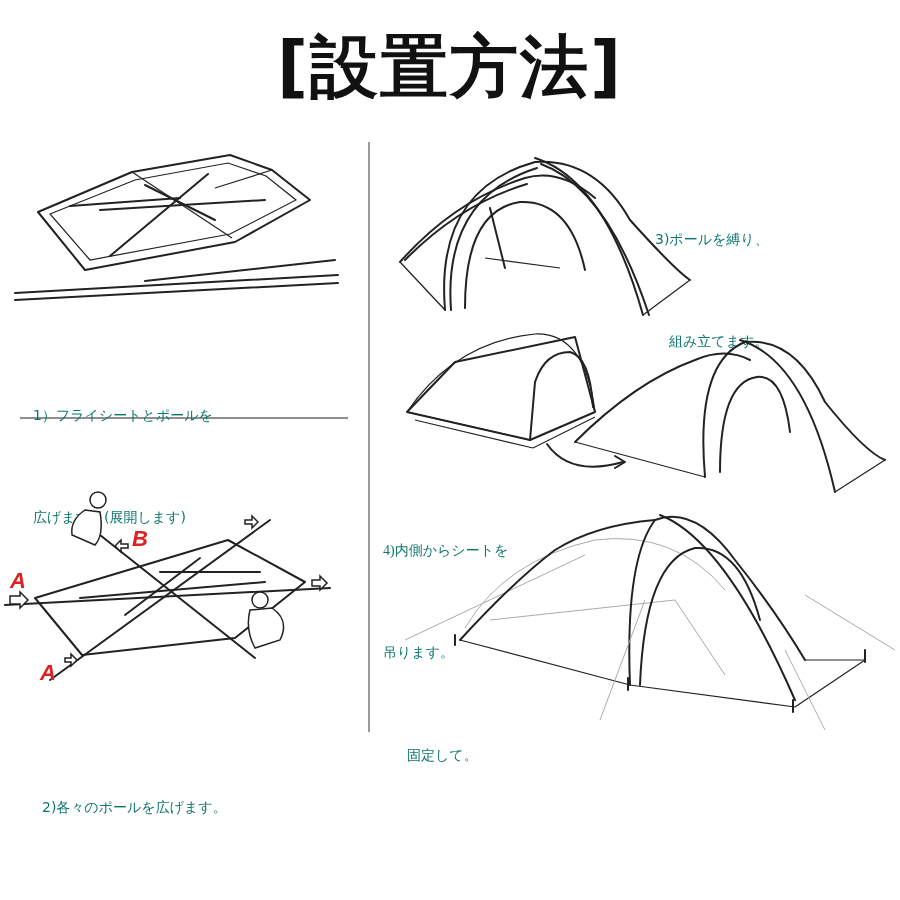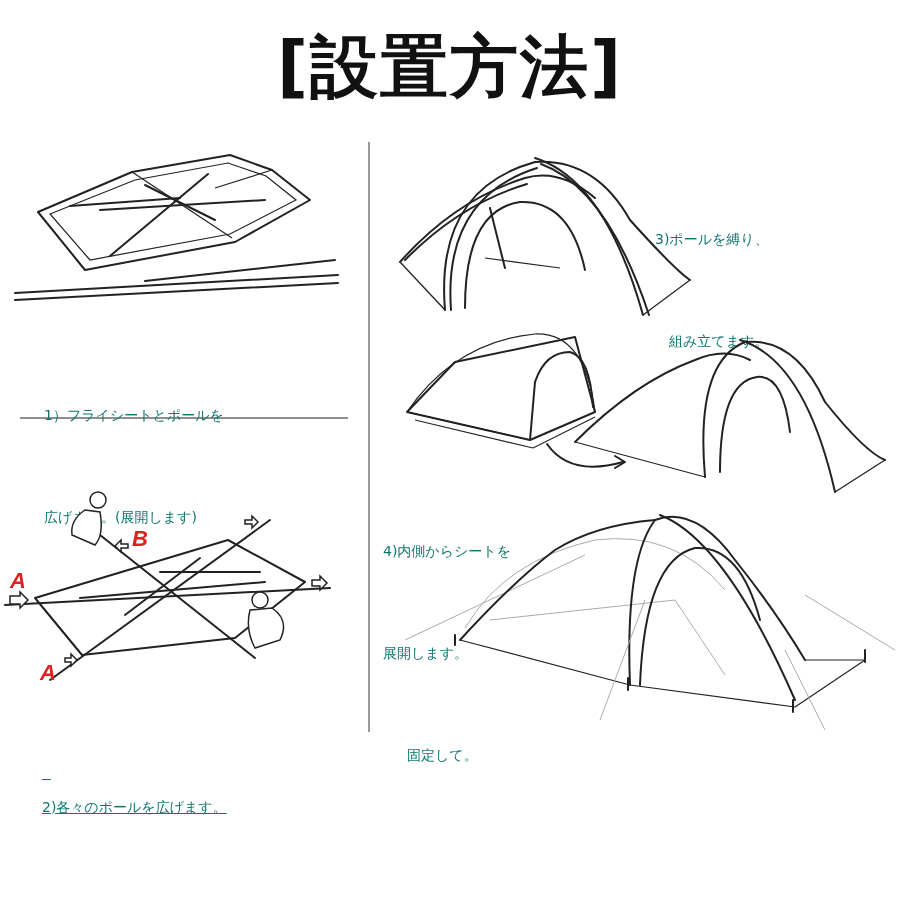--- a/index.html
+++ b/index.html
@@ -31,21 +31,21 @@
   <line class="kt" x1="272" y1="60" x2="215" y2="78"></line>
   <line class="k" x1="100" y1="100" x2="265" y2="90" stroke-width="4"></line>
   <line class="k" x1="208" y1="64" x2="110" y2="146" stroke-width="4"></line>
   <line class="k" x1="70" y1="96" x2="180" y2="88" stroke-width="3"></line>
   <line class="k" x1="145" y1="75" x2="215" y2="110" stroke-width="3"></line>
   <line class="k" x1="145" y1="171" x2="335" y2="150" stroke-width="2"></line>
   <line class="k" x1="15" y1="183" x2="338" y2="165" stroke-width="2"></line>
   <line class="k" x1="15" y1="190" x2="338" y2="173" stroke-width="2"></line>
 </svg>
 
-<div class="cap" style="left:44px;top:330px;">
+<div class="cap" style="left:33px;top:330px;">
   <span>1）フライシートとポールを</span>
   <span>広げます。(展開します)</span>
 </div>
 
 <svg class="fig" style="left:0;top:480px" width="345" height="215" viewBox="0 0 345 215">
   <polygon class="k" points="35,118 228,60 305,102 235,158 82,175"></polygon>
   <line class="k" x1="5" y1="125" x2="330" y2="108"></line>
   <line class="k" x1="100" y1="55" x2="255" y2="178"></line>
   <line class="k" x1="270" y1="40" x2="50" y2="200"></line>
   <line class="k" x1="80" y1="118" x2="265" y2="102" stroke-width="4"></line>
@@ -67,21 +67,21 @@
     <path class="w" d="M312,100 l8,0 l0,-4 l7,7 l-7,7 l0,-4 l-8,0 z"></path>
     <path class="w" d="M245,40 l7,0 l0,-4 l6,6 l-6,6 l0,-4 l-7,0 z"></path>
     <path class="w" d="M128,64 l-7,0 l0,-4 l-6,6 l6,6 l0,-4 l7,0 z"></path>
     <path class="w" d="M65,178 l6,0 l0,-4 l6,6 l-6,6 l0,-4 l-6,0 z"></path>
   </g>
   <text class="lbl" x="10" y="108">A</text>
   <text class="lbl" x="40" y="200">A</text>
   <text class="lbl" x="132" y="66">B</text>
 </svg>
 
-<div class="cap" style="left:42px;top:722px;text-decoration:underline;">
+<div class="cap" style="left:42px;top:722px;">
   <span>2)各々のポールを広げます。</span>
 </div>
 
 <svg class="fig" style="left:385px;top:150px" width="320" height="180" viewBox="0 0 320 180">
   <path class="k" d="M15,112 Q70,50 140,28 Q175,18 210,48"></path>
   <path class="k" d="M20,110 Q75,54 142,34"></path>
   <path class="k" d="M60,160 Q50,40 150,12 Q210,8 245,70 Q290,120 305,130"></path>
   <path class="k" d="M66,160 Q58,48 152,18"></path>
   <path class="k" d="M150,8 Q220,30 258,165"></path>
   <path class="k" d="M156,14 Q222,38 264,165"></path>
@@ -110,23 +110,23 @@
   <path class="k" d="M220,134 L230,140 L220,146"></path>
 
   <path class="k" d="M180,120 Q240,60 300,38 Q330,25 355,38"></path>
   <path class="k" d="M310,155 Q300,40 350,20 Q400,15 430,80 Q470,130 490,138"></path>
   <path class="k" d="M345,18 Q410,38 440,170"></path>
   <path class="k" d="M325,150 Q325,60 362,55 Q388,52 395,110"></path>
   <line class="kt" x1="180" y1="120" x2="310" y2="155"></line>
   <line class="kt" x1="440" y1="170" x2="490" y2="138"></line>
 </svg>
 
-<div class="cap" style="left:383px;top:466px;">
+<div class="cap" style="left:383px;top:466px;font-family:Liberation Serif, serif;">
   <span>4)内側からシートを</span>
-  <span>展開します。</span>
+  <span>吊ります。</span>
 </div>
 
 <svg class="fig" style="left:395px;top:500px" width="505" height="230" viewBox="0 0 505 230">
   <path class="g" d="M10,140 L190,55"></path>
   <path class="g" d="M70,128 Q110,60 200,40 Q280,30 330,90"></path>
   <path class="g" d="M95,120 L280,100 L330,175"></path>
   <path class="k" d="M65,140 Q120,80 160,50 Q200,25 260,20"></path>
   <path class="k" d="M235,185 Q230,60 260,20 Q300,5 340,60 Q380,110 410,160"></path>
   <path class="k" d="M265,15 Q330,40 400,200"></path>
   <path class="k" d="M245,185 Q250,60 300,48 Q345,45 365,120"></path>

